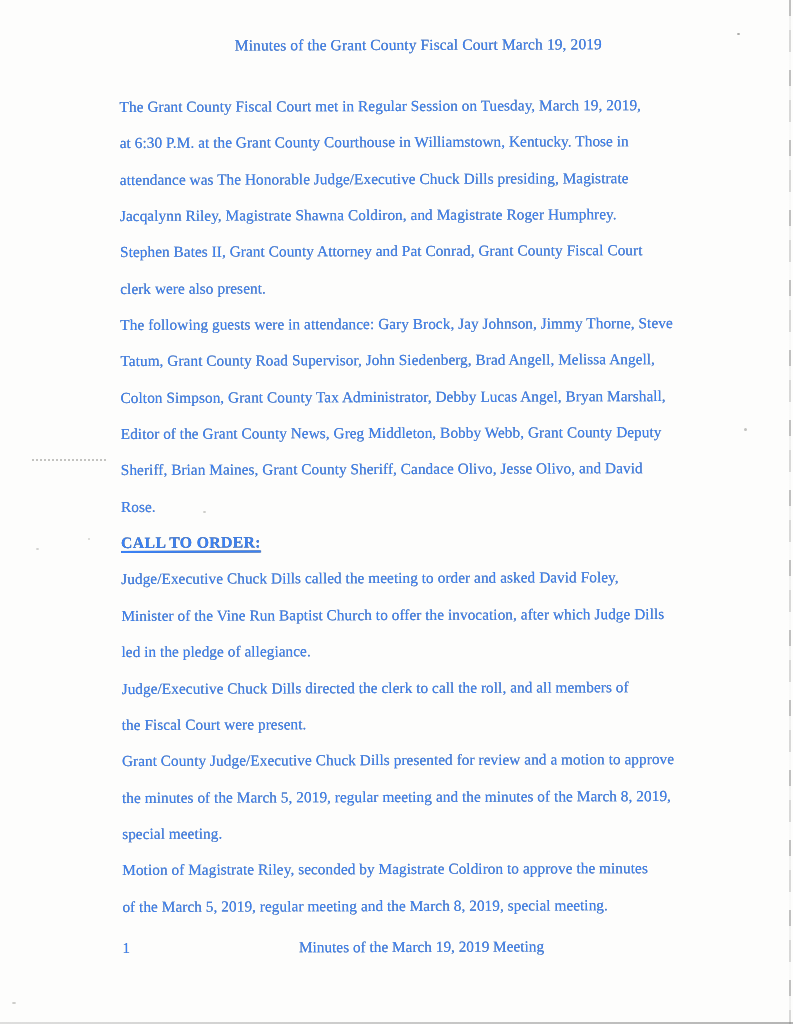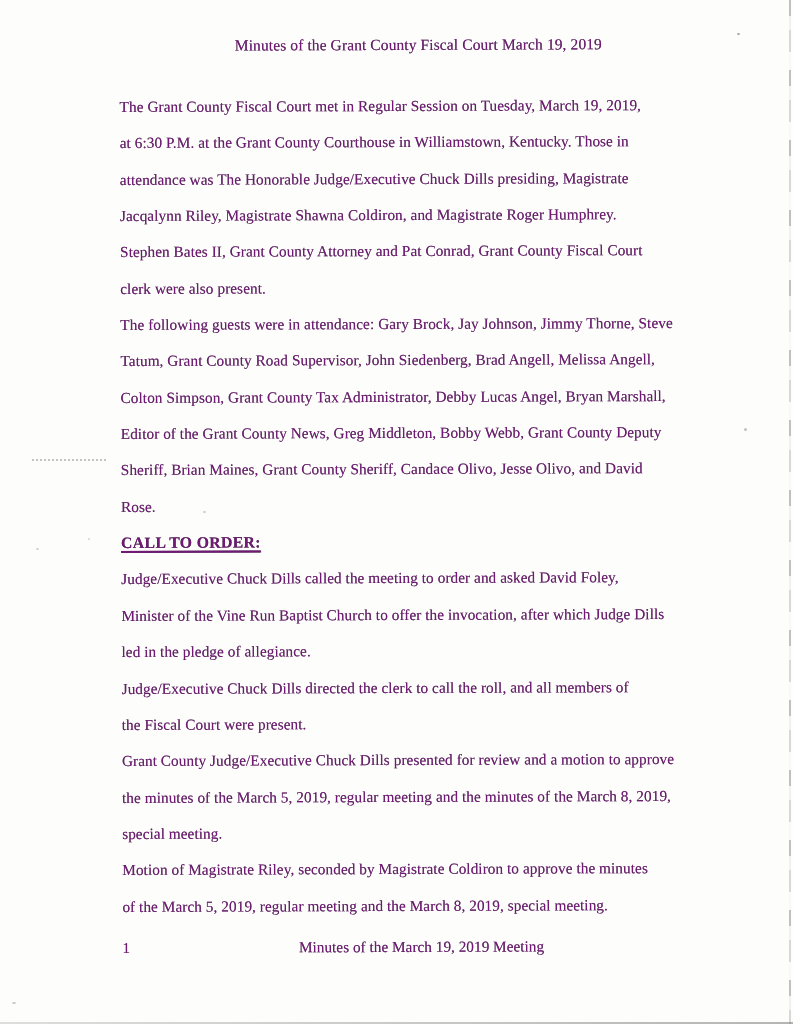--- a/index.html
+++ b/index.html
@@ -7,21 +7,21 @@
     padding: 0;
     background: #ffffff;
   }
   .page {
     position: relative;
     width: 793px;
     height: 1024px;
     background: #fdfdfc;
     overflow: hidden;
     font-family: "Liberation Serif", "DejaVu Serif", serif;
-    color: #701a75;
+    color: #3b82f6;
   }
   .content {
     position: absolute;
     inset: 0;
     transform: rotate(-0.2deg);
     transform-origin: 50% 50%;
   }
   .doc-title {
     position: absolute;
     top: 36px;

